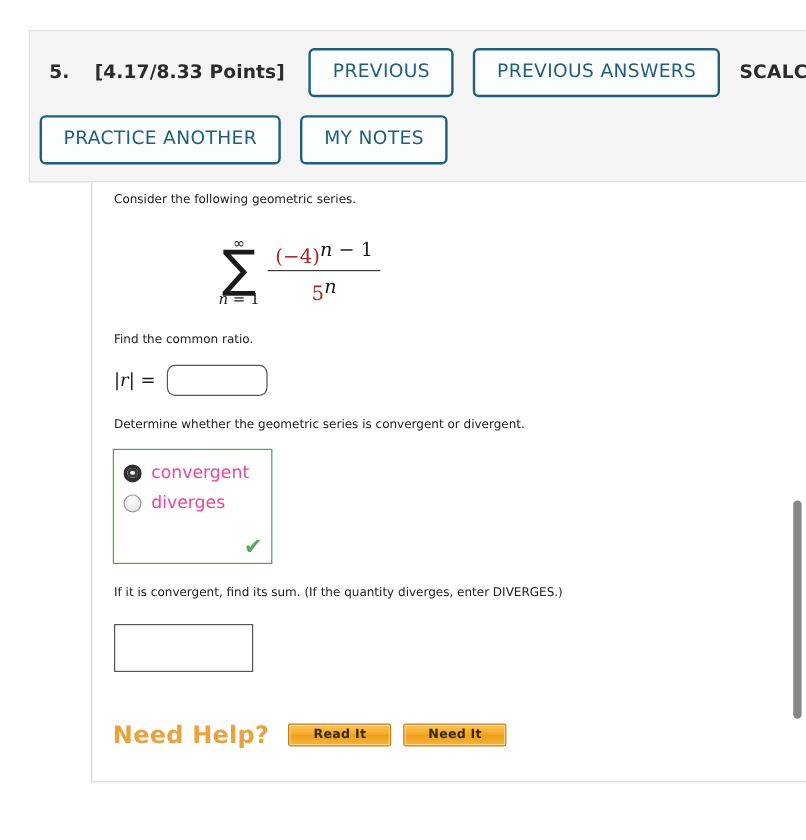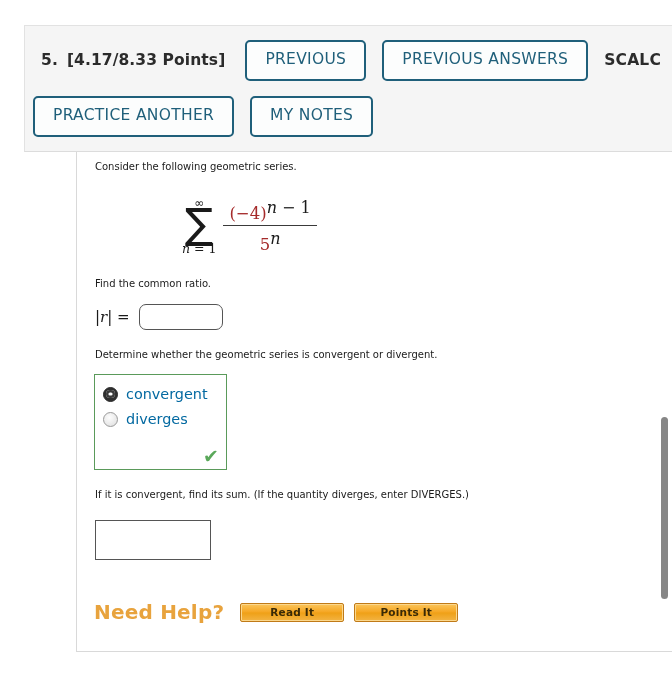--- a/index.html
+++ b/index.html
@@ -25,21 +25,21 @@
   .hrow { position: absolute; display: flex; align-items: center; }
   .hrow1 { left: 16px; top: 14px; }
   .hrow2 { left: 8px; top: 70px; }
 
   .qnum {
     font-size: 15.5px; font-weight: bold; color: #2b2b2b;
     margin-right: 9px; letter-spacing: .1px;
   }
   .qpoints {
     font-size: 15.5px; font-weight: bold; color: #2b2b2b;
-    margin-right: 20px; letter-spacing: .1px;
+    margin-right: 20px; letter-spacing: .1px; margin-left: 12px;
   }
   .wabtn {
     border: 2px solid #1f5f7a;
     border-radius: 5px;
     background: #fcfdfd;
     color: #1f5f7a;
     font-size: 15.5px;
     letter-spacing: .3px;
     padding: 10px 18px 11px 18px;
     margin-right: 16px;
@@ -136,21 +136,21 @@
   .radio.on {
     background: #2f2f2f;
     border: 1.3px solid #2a2a2a;
   }
   .radio.on::after {
     content: ""; position: absolute;
     left: 2.1px; top: 2.1px; width: 8.6px; height: 8.6px;
     border-radius: 50%; background: #fff;
     box-shadow: inset 0 0 0 2.4px #3a3a3a;
   }
-  .radio-label { font-size: 14.4px; color: #0369a1; }
+  .radio-label { font-size: 14.4px; color: #ec4899; }
   .tick {
     position: absolute; right: 7px; bottom: 3px;
     font-size: 19px; color: #5aa85a; font-weight: bold; line-height: 1;
   }
 
   
   .inp-square {
     position: absolute; left: 18px; top: 368px;
     width: 116px; height: 40px;
     border: 1.3px solid #555; border-radius: 0;
@@ -159,21 +159,21 @@
     font-family: "DejaVu Sans", sans-serif;
   }
 
   
   .needhelp { position: absolute; left: 17px; top: 448px; display: flex; align-items: center; }
   .nh-label {
     font-size: 20px; font-weight: bold; color: #e8a33d;
     margin-right: 16px; letter-spacing: .2px;
   }
   .helpbtn {
-    width: 104px; height: 19px;
+    width: 86px; height: 19px;
     border: 1.5px solid #c07a18;
     background: linear-gradient(to bottom, #fbc55b 0%, #f5a623 48%, #efa016 52%, #f3b444 100%);
     border-radius: 2px;
     color: #3a2a06; font-size: 10.5px; font-weight: bold;
     display: flex; align-items: center; justify-content: center;
     margin-right: 10px; cursor: pointer;
     box-shadow: inset 0 0 0 1px #fbd88e;
     letter-spacing: .2px;
   }
 
@@ -249,21 +249,21 @@
       <span class="tick">✔</span>
     </div>
 
     <div class="ptext p-sum">If it is convergent, find its sum. (If the quantity diverges, enter DIVERGES.)</div>
 
     <input class="inp-square" type="text" value="" style="">
 
     <div class="needhelp">
       <span class="nh-label">Need Help?</span>
       <div class="helpbtn">Read It</div>
-      <div class="helpbtn">Points It</div>
+      <div class="helpbtn">Need It</div>
     </div>
 
   </div>
 
   <div class="scrollbar-track">
     <div class="scrollbar-thumb"></div>
   </div>
 
 </div>
 

